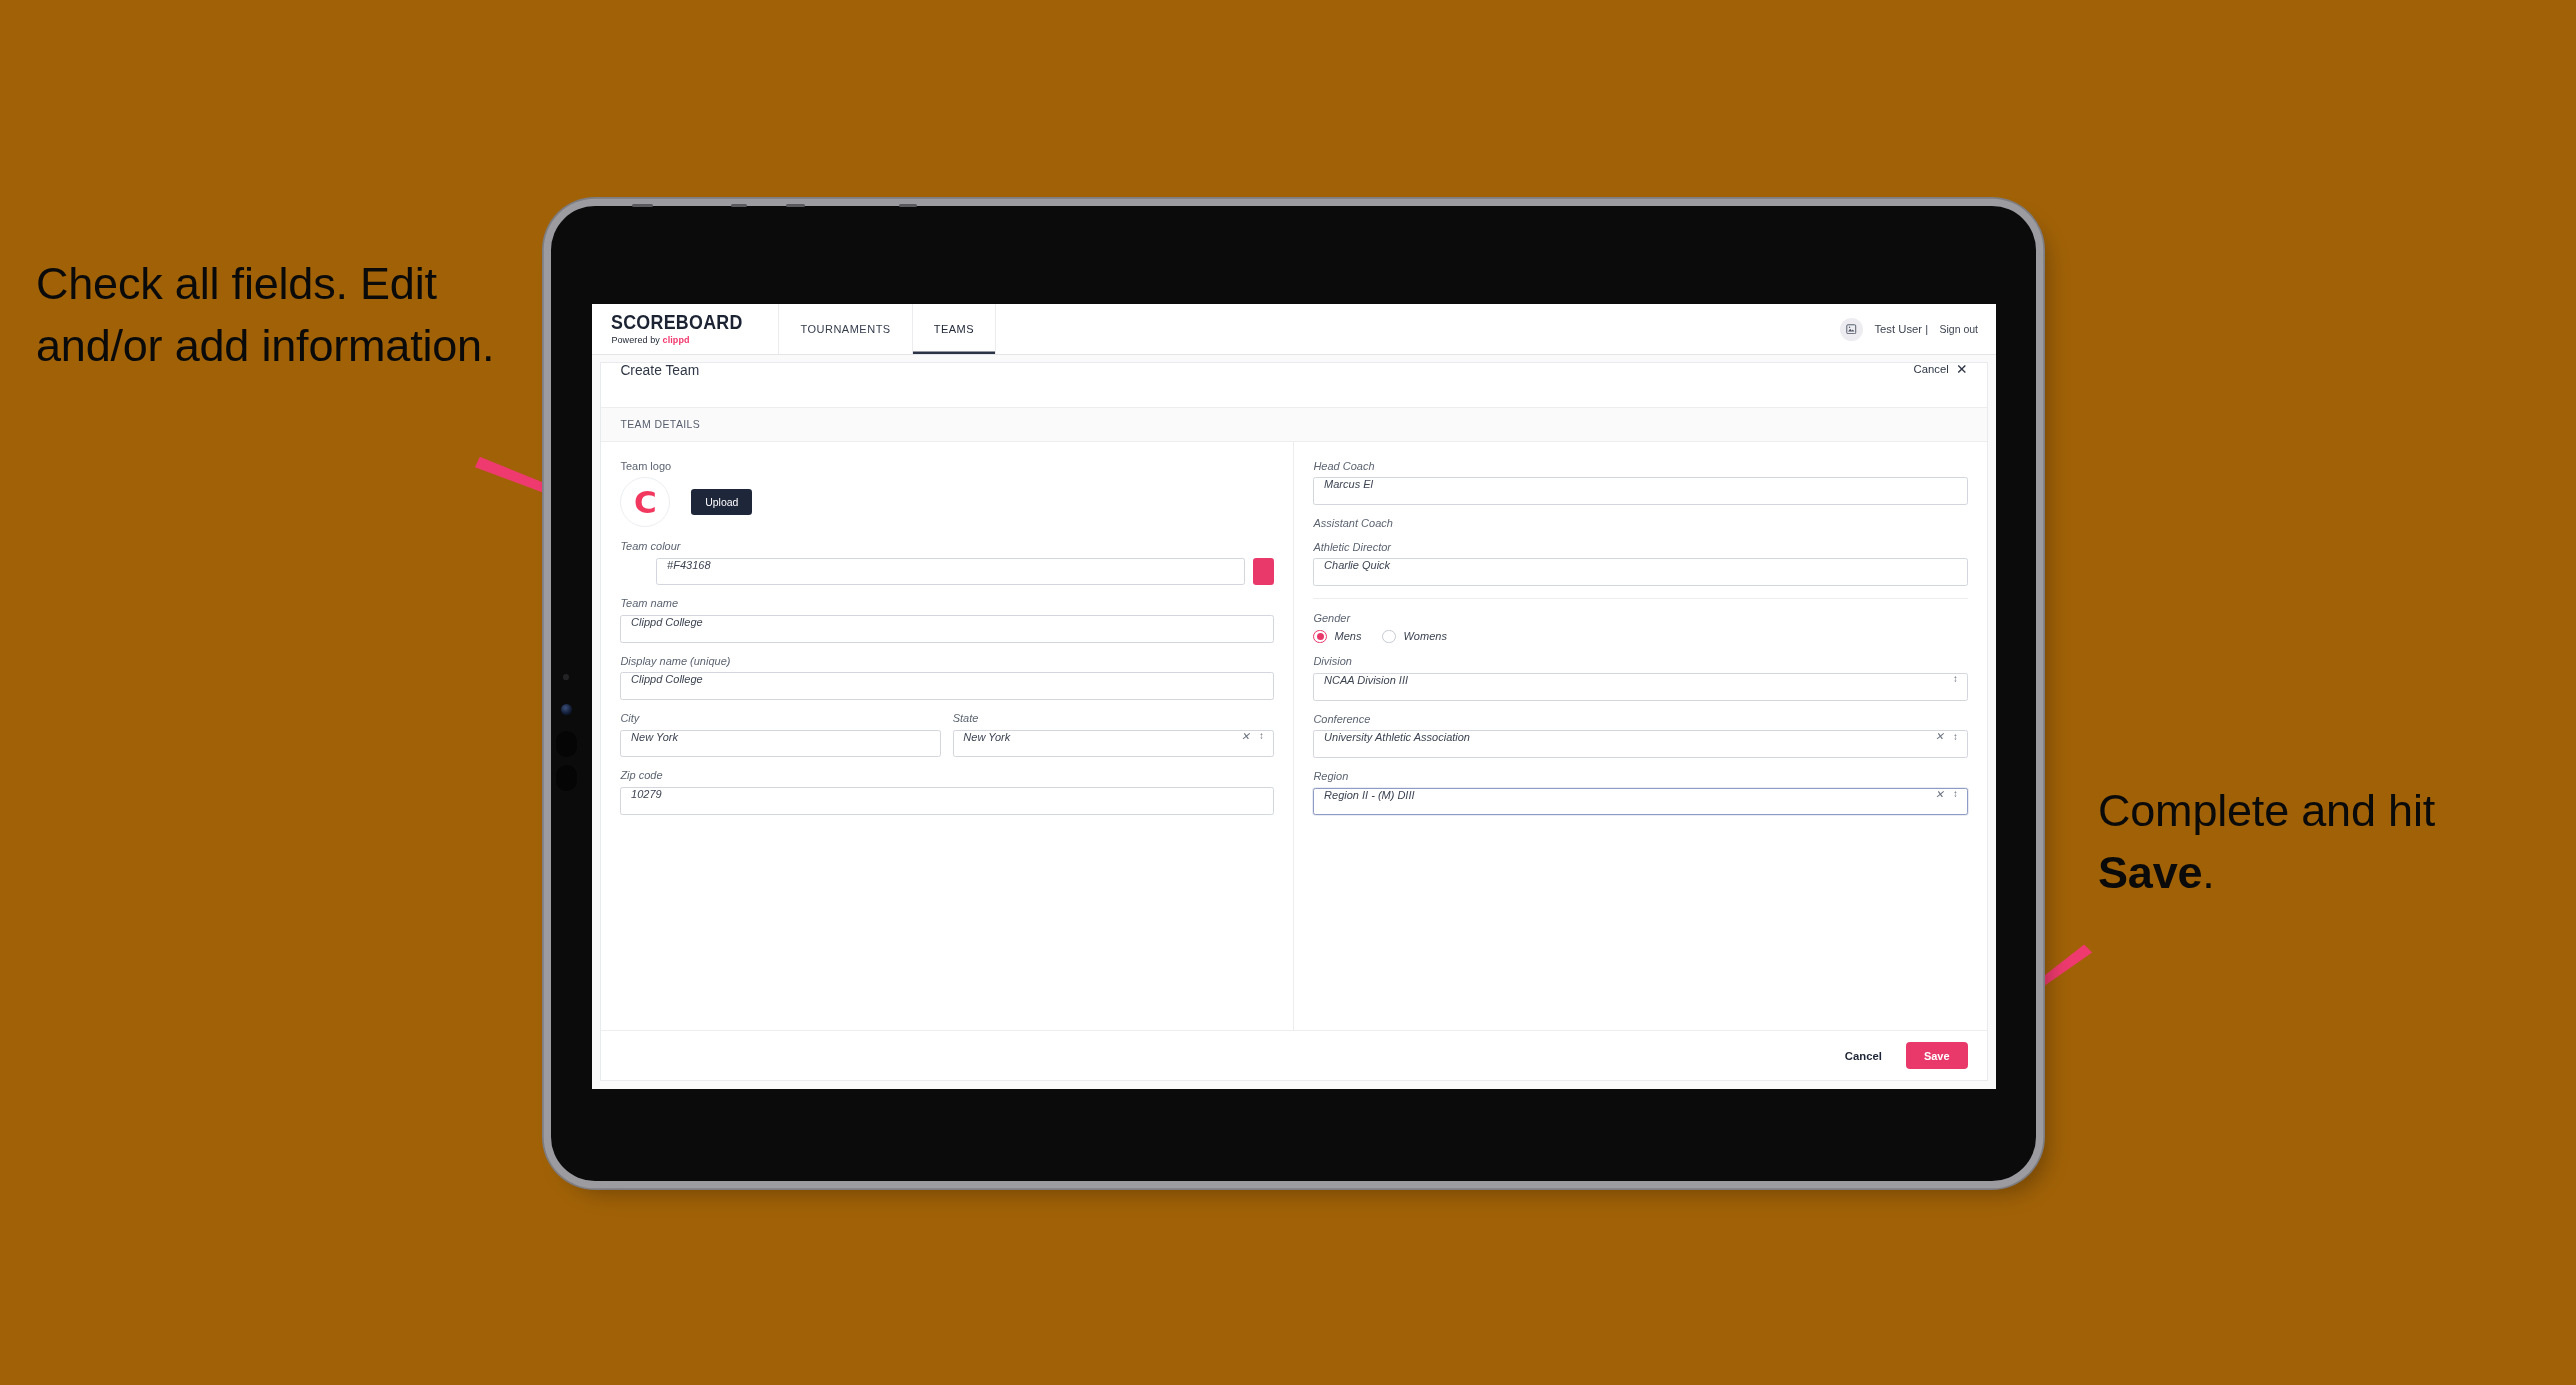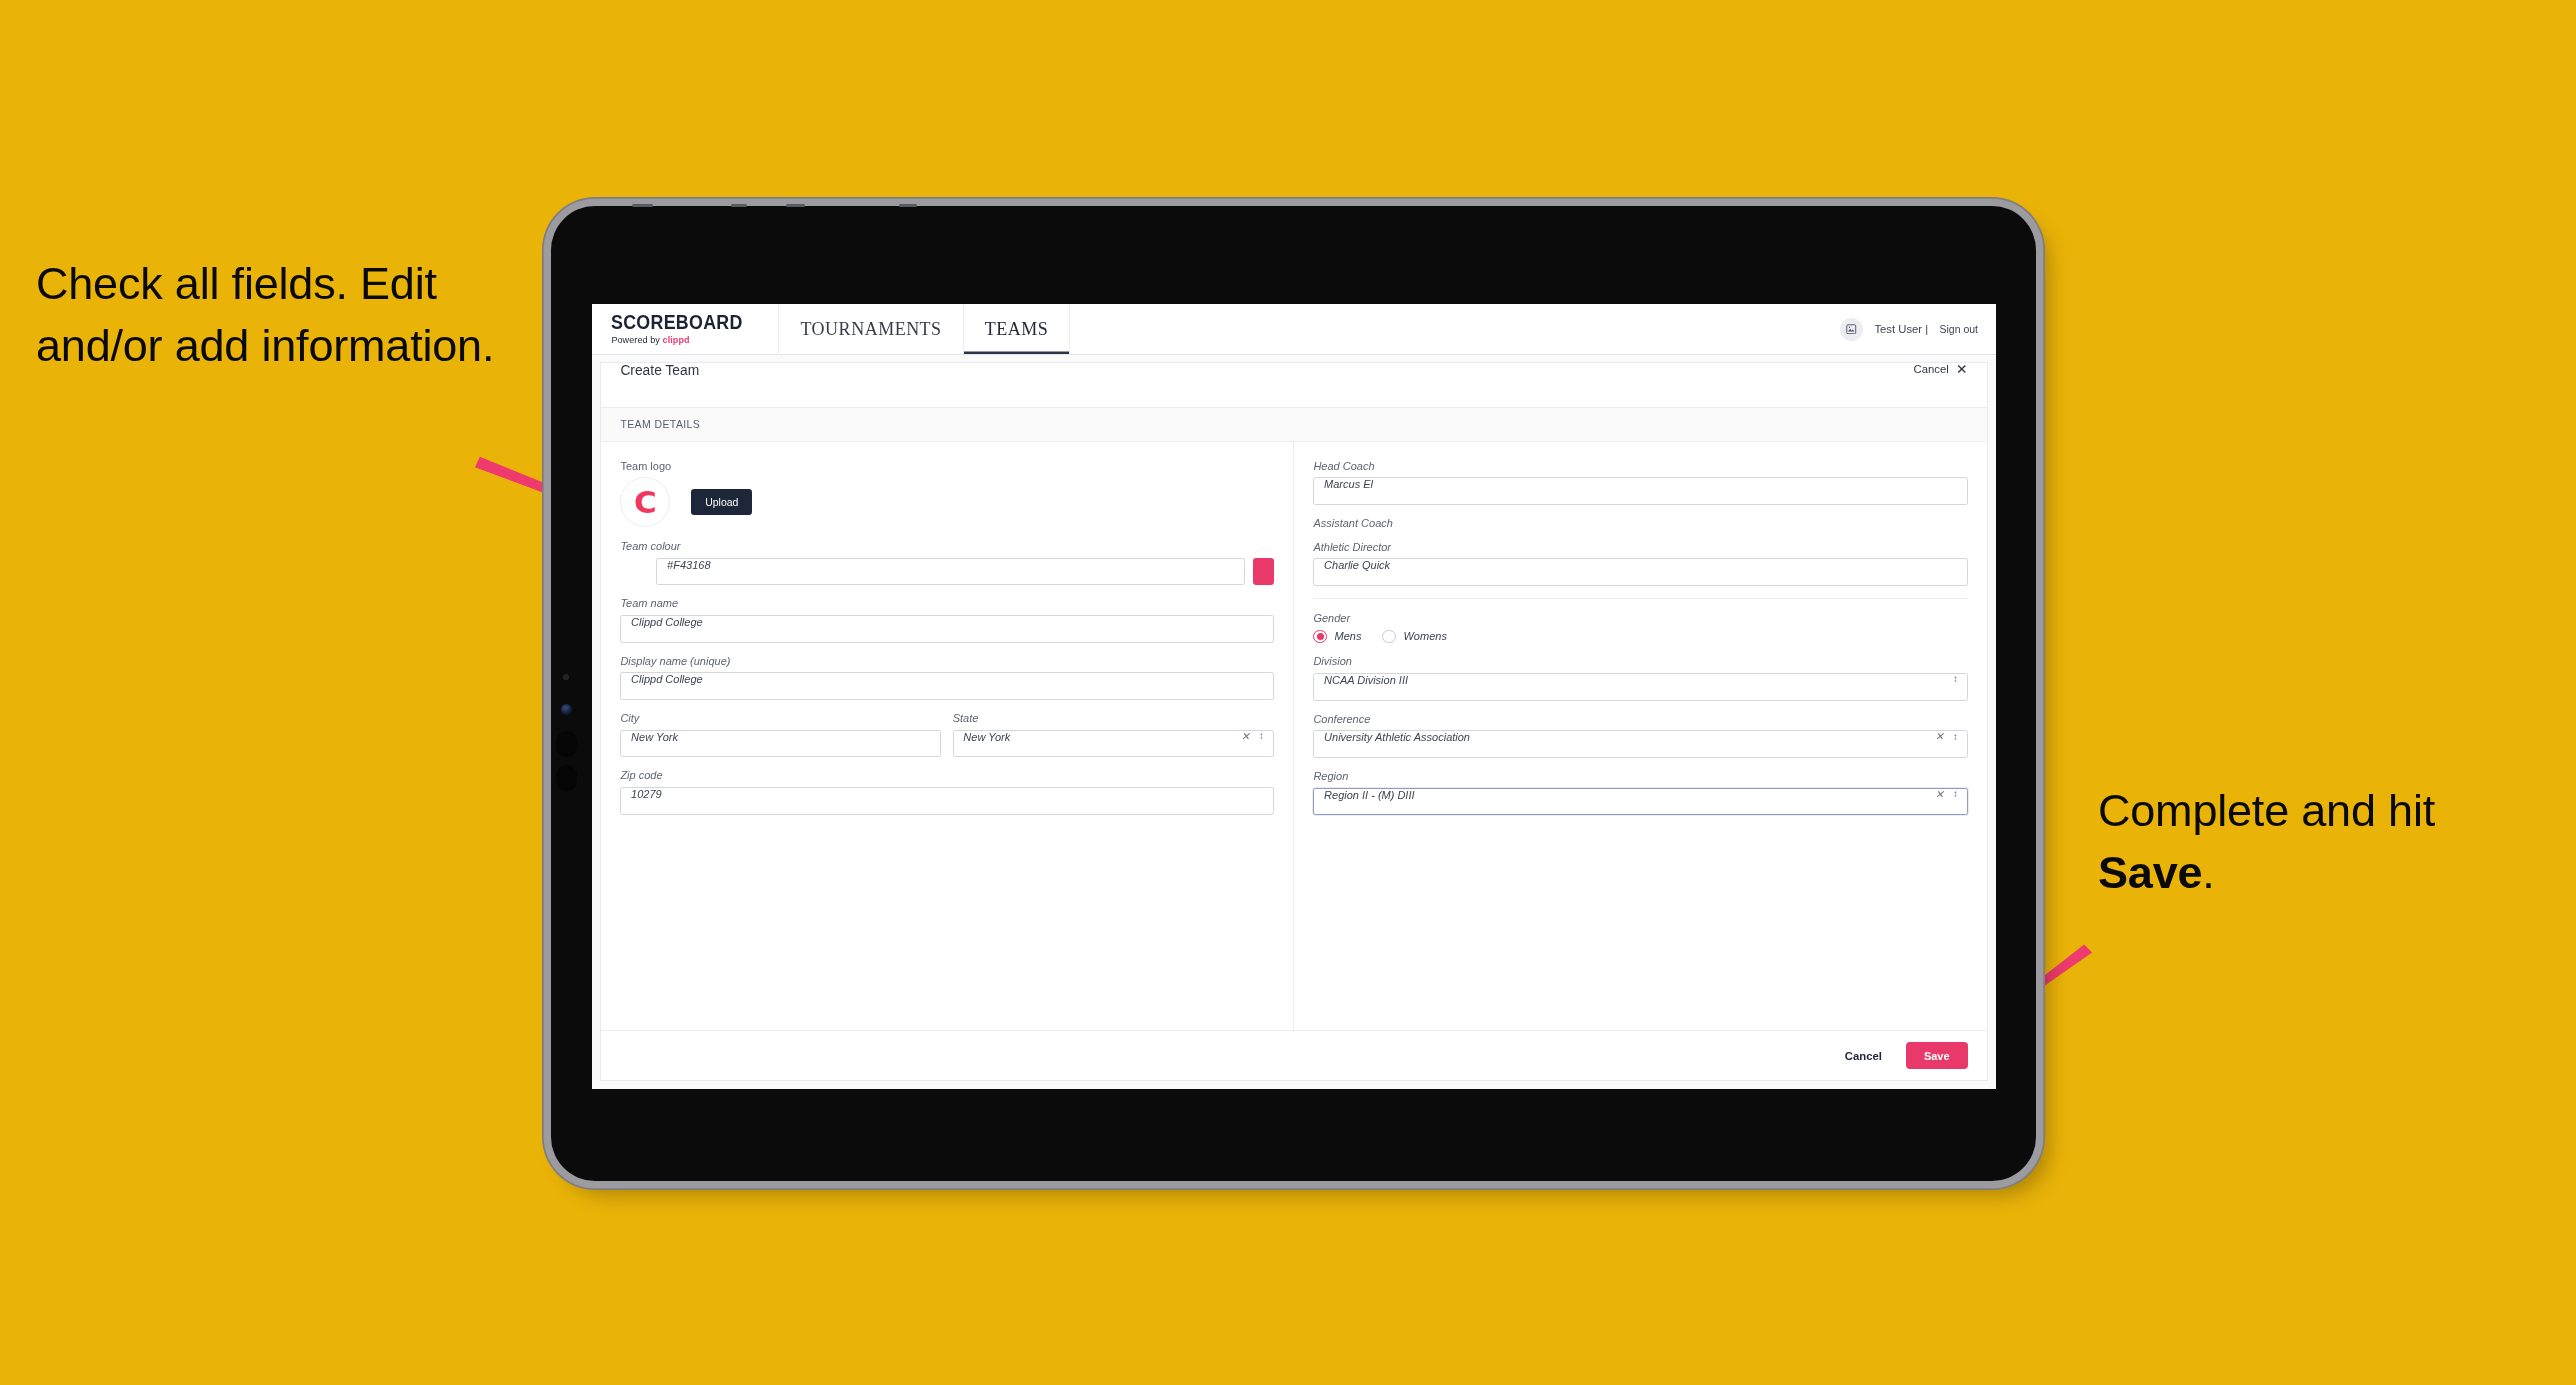--- a/index.html
+++ b/index.html
@@ -2,21 +2,21 @@
 <html style="font-size:13px"><head>
 <meta charset="utf-8">
 <style>
   * { box-sizing: border-box; margin: 0; padding: 0; }
   html, body {
     width: 2576px; height: 1386px;
     background: #ffffff;
     font-family: "Liberation Sans", sans-serif;
     overflow: hidden;
   }
-  #root { position: relative; width: 2576px; height: 1386px; background: #eab308; }
+  #root { position: relative; width: 2576px; height: 1386px; background: #a16207; }
 
   
   .annot {
     position: absolute;
     color: #0a0a0a;
     font-size: 45px;
     line-height: 1.38;
     font-weight: 400;
     letter-spacing: -0.2px;
   }
@@ -70,22 +70,22 @@
     font-family: "Liberation Sans", sans-serif;
     font-weight: 700; font-size: 19.4px; color: #1c2434;
     letter-spacing: 0.3px; line-height: 1;
     transform: scaleX(0.92); transform-origin: left center;
   }
   #brand-sub { font-size: 9px; color: #232a38; margin-top: 3.2px; letter-spacing: 0.1px; }
   #brand-sub .brandname { color: #f2386c; font-weight: 700; }
 
   .navtab {
     display: flex; align-items: center; padding: 0 21px;
-    font-size: 18px; color: #343c4c; letter-spacing: 0.5px;
-    border-right: 0.8px solid #ececee; cursor: pointer; font-family: Liberation Serif, serif;
+    font-size: 11px; color: #343c4c; letter-spacing: 0.5px;
+    border-right: 0.8px solid #ececee; cursor: pointer;
   }
   .navtab.active { box-shadow: inset 0 -2.4px 0 0 #2b3346; font-weight: 500; color:#222a3a; }
 
   #header-right { margin-left: auto; display: flex; align-items: center; padding-right: 18px; gap: 11.3px; }
   #avatar {
     width: 23px; height: 23px; border-radius: 50%; background: #ededf1;
     display: flex; align-items: center; justify-content: center;
   }
   #avatar svg { width: 10.5px; height: 10.5px; }
   #user-name { font-size: 11.3px; color: #3d4352; }

